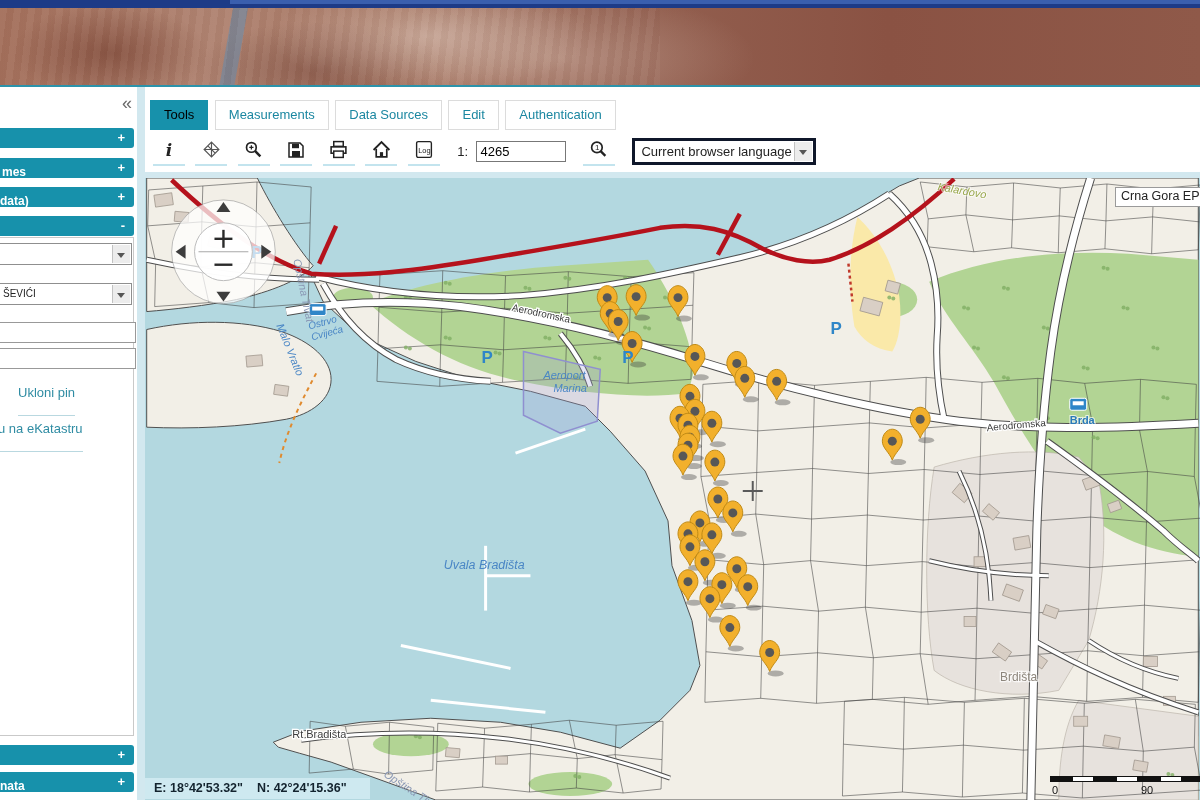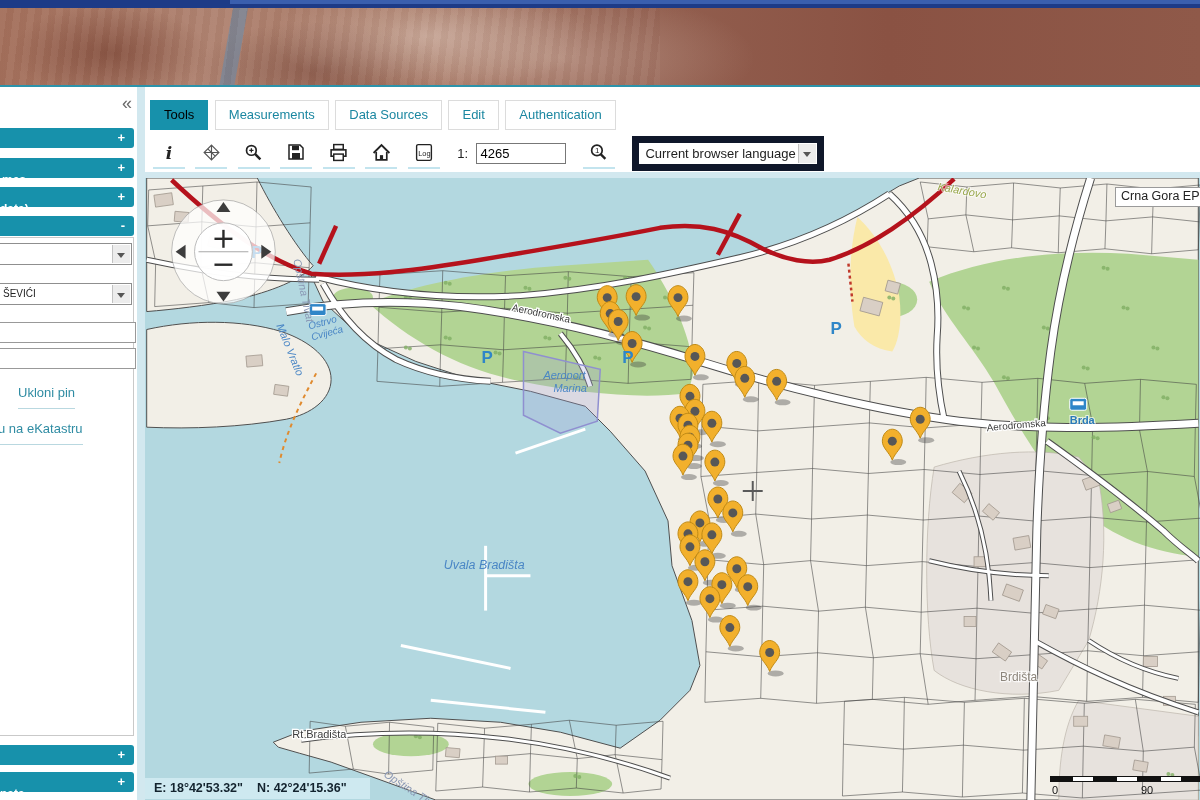--- a/index.html
+++ b/index.html
@@ -23,47 +23,47 @@
       transform:skewX(-10deg);border-radius:8px}
   .header-title{position:absolute;left:4px;top:36px;font-size:21px;letter-spacing:.3px;color:#f7ece4;z-index:3}
 
   
   .sidebar{position:absolute;left:0;top:87px;width:137px;height:713px;background:#fff;overflow:visible;z-index:5}
   .gap-v{position:absolute;left:137px;top:87px;width:8px;height:713px;background:#d2e8ef}
   .collapse-btn{position:absolute;right:5px;top:7px;color:#6b6b6b;font-size:18px;line-height:18px;cursor:pointer}
   .acc{position:absolute;left:-64px;width:198px;height:20px;background:#1791ab;border-radius:3px;
        color:#fff;font-weight:bold;font-size:12px;line-height:20px}
   .acc .plus{position:absolute;right:9px;top:0;font-weight:bold;font-size:13px}
-  .acc .lbl{position:absolute;left:64px;top:12px;white-space:nowrap}
+  .acc .lbl{position:absolute;left:64px;top:4px;white-space:nowrap}
   .panel-box{position:absolute;left:-20px;top:150px;width:152px;height:497px;border:1px solid #c9c9c9;background:#fff}
   .sel{position:absolute;left:-40px;width:172px;height:22px;border:1px solid #8f8f8f;background:#fff;box-sizing:border-box}
   .sel .val{position:absolute;left:42px;top:4px;font-size:10px;white-space:nowrap}
   .sel .chev{position:absolute;right:1px;top:1px;bottom:1px;width:17px;background:#ececec;border-left:1px solid #c2c2c2}
   .sel .chev::after{content:"";position:absolute;left:4px;top:8px;border:4px solid transparent;border-top:5px solid #555}
   .inp{position:absolute;left:-40px;width:168px;height:17px;border:1px solid #999;font-size:12px;padding:1px 3px;
        font-family:"Liberation Sans",sans-serif}
-  .lnk{position:absolute;color:#2f8ca3;font-size:13px;border-bottom:1px solid #b9d8e0;padding-bottom:8px;
+  .lnk{position:absolute;color:#2f8ca3;font-size:13px;border-bottom:1px solid #b9d8e0;padding-bottom:15px;
        white-space:nowrap;cursor:pointer}
 
   
   .main{position:absolute;left:145px;top:87px;width:1055px;height:713px;background:#fff}
   .gap-h{position:absolute;left:0;top:85px;width:1055px;height:6px;background:#d2e8ef}
   .tabs{position:absolute;left:5px;top:13px;height:30px;white-space:nowrap}
   .tab{display:inline-block;padding:6px 13px 7px;font-size:13px;color:#1b87a1;background:#fff;
        border:1px solid #dcdcdc;margin-right:2px;cursor:pointer}
   .tab.active{background:#1791ab;color:#000000;border-color:#1791ab}
   .toolbar{position:absolute;left:5px;top:49px;height:36px;width:1045px;white-space:nowrap}
   .tool{display:inline-block;width:32px;height:24px;margin:3px 3px 0;border-bottom:2px solid #c3e4ee;
         text-align:center;vertical-align:middle;cursor:pointer;padding-top:1px}
   .tool svg{vertical-align:middle}
   .info-glyph{font-family:"DejaVu Serif",serif;font-style:italic;font-weight:bold;font-size:17px;color:#222}
   .scale-prefix{font-size:13px;margin:0 4px 0 10px;vertical-align:middle}
   .scale-input{width:82px;height:15px;border:1px solid #777;font-size:13px;padding:2px 3px;vertical-align:middle;
        font-family:"Liberation Sans",sans-serif}
-  .lang{display:inline-block;width:178px;height:21px;border:7px solid #0f172a;position:relative;font-size:13px;
+  .lang{display:inline-block;width:178px;height:21px;border:3px solid #0f172a;position:relative;font-size:13px;
         vertical-align:middle;margin-left:10px;background:#fff;cursor:pointer}
   .lang .val{position:absolute;left:6px;top:3px;white-space:nowrap}
   .lang .chev{position:absolute;right:1px;top:1px;bottom:1px;width:17px;background:#ececec;border-left:1px solid #c2c2c2}
   .lang .chev::after{content:"";position:absolute;left:4px;top:8px;border:4px solid transparent;border-top:5px solid #555}
 
   
   .map{position:absolute;left:0;top:91px;width:1055px;height:622px;overflow:hidden;background:#b3d8e0}
   .map svg{position:absolute;left:0;top:0}
   .proj-box{position:absolute;left:970px;top:9px;width:130px;height:16px;background:#fff;border:1px solid #9a9a9a;
        font-size:12.5px;padding:1px 5px;white-space:nowrap;z-index:6}

